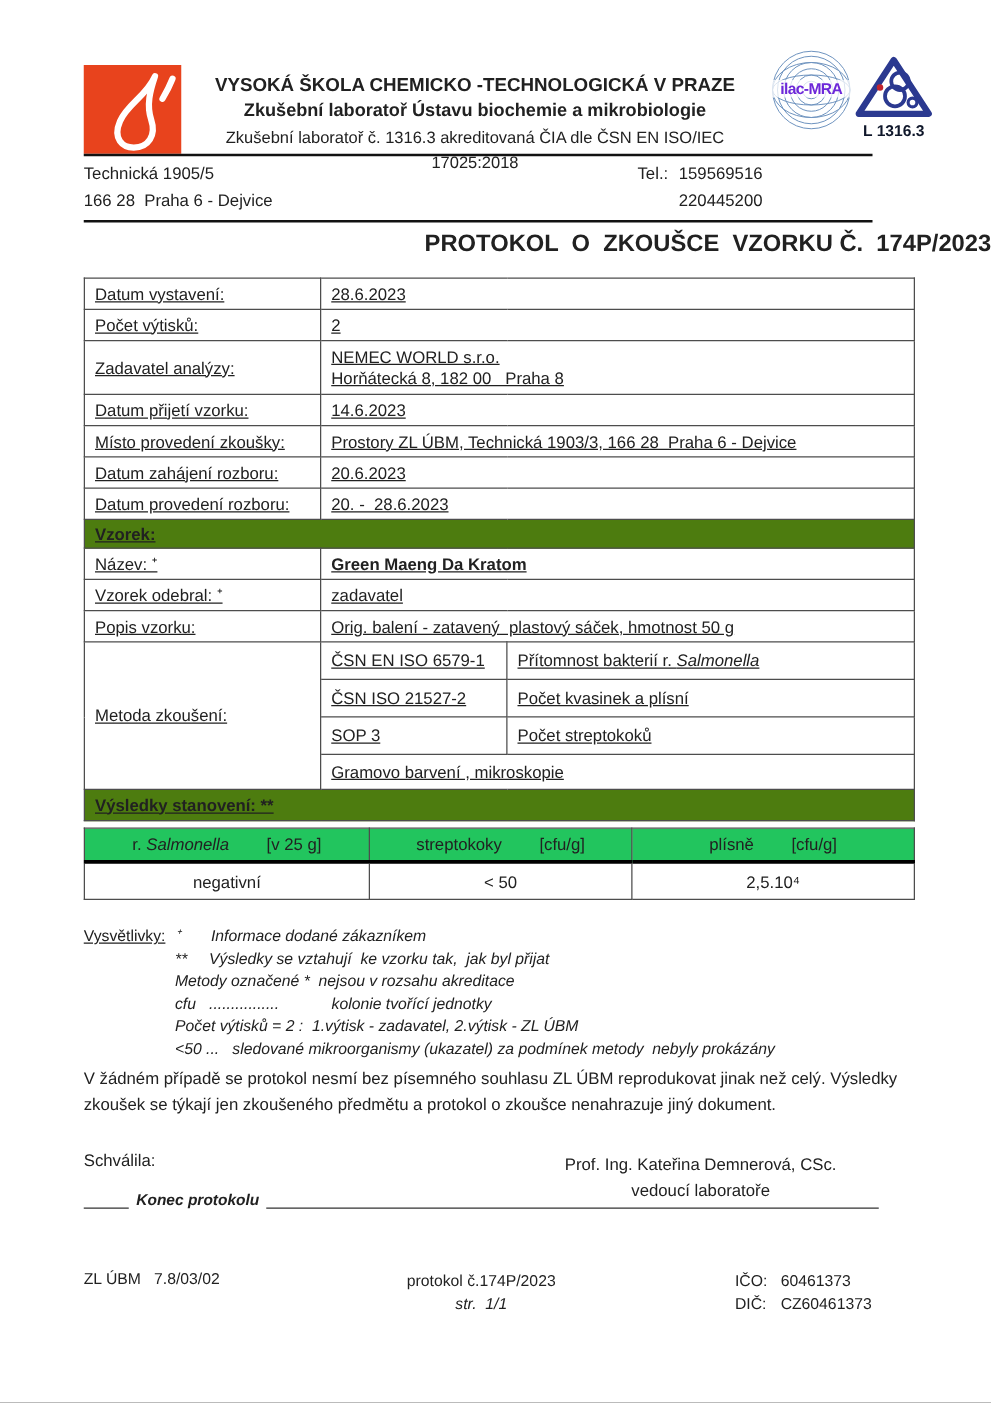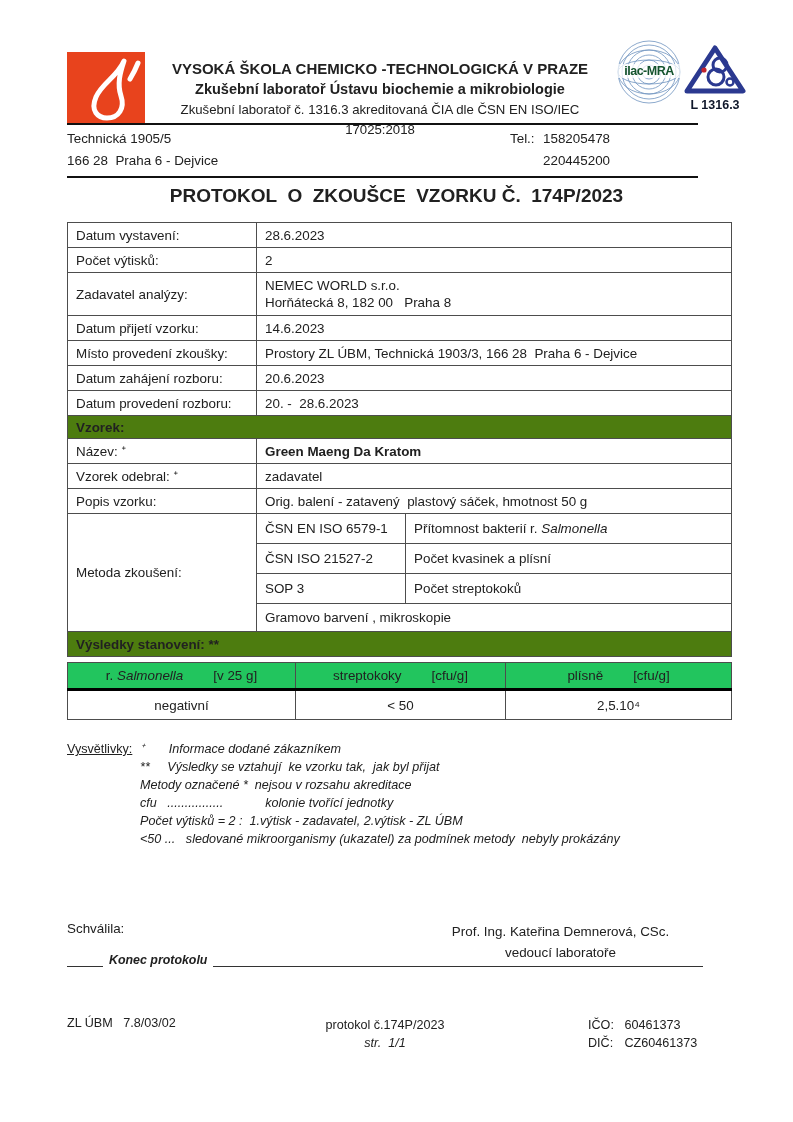--- a/index.html
+++ b/index.html
@@ -13,40 +13,40 @@
   .pre { white-space:pre; }
 
   
   .vscht-logo { position:absolute; left:67px; top:52px; width:78px; height:71px; background:#e8431d; }
   .org-block  { position:absolute; left:145px; top:58px; width:470px; text-align:center; }
   .org-name   { font-size:15px; font-weight:700; line-height:21px; }
   .lab-name   { font-size:14.5px; font-weight:700; line-height:21px; }
   .accreditation { font-size:13.2px; line-height:20px; }
   .ilac-logo  { position:absolute; left:616px; top:39px; width:66px; height:66px; }
   .ilac-text  { position:absolute; left:0; top:25px; width:66px; text-align:center;
-                font-size:12.5px; font-weight:700; color:#14532d; letter-spacing:-0.5px;
+                font-size:12.5px; font-weight:700; color:#6d28d9; letter-spacing:-0.5px;
                 background:rgba(255,255,255,0.75); }
   .cia-logo   { position:absolute; left:684px; top:44px; width:62px; }
   .cia-text   { text-align:center; color:#0f172a; font-weight:700; font-size:12.5px; margin-top:1px; }
 
   .addr-block { position:absolute; left:67px; top:123px; width:631px;
                 border-top:2px solid #111; border-bottom:2px solid #111; padding:3px 0 4px 0; }
   .addr-row   { position:relative; height:22px; line-height:22px; font-size:13.4px; }
   .tel-label  { position:absolute; left:443px; }
   .tel-num    { position:absolute; left:476px; }
 
   
-  .title { position:absolute; left:0; top:185px; width:100%; text-align:center;
+  .title { position:absolute; left:0; top:185px; width:100%; text-align:right;
            font-size:19px; font-weight:700; }
 
   
   table { border-collapse:collapse; table-layout:fixed; }
   .main-table { position:absolute; left:67px; top:222px; width:664px; }
   .main-table td { border:1px solid #4d4d4d; padding:2px 8px; vertical-align:middle;
-                   font-size:13.4px; line-height:17px; }
+                   font-size:13.4px; line-height:17px;text-decoration:underline; }
   .section-row td { background:#4d7c0f; font-weight:700; }
   .bold { font-weight:700; }
 
   
   .results-table { position:absolute; left:67px; top:662px; width:664px; }
   .results-table td { border:1px solid #4d4d4d; text-align:center; font-size:13.4px; }
   .rhead td { background:#22c55e; border-bottom:3px solid #000; height:27px; }
   .rval  td { height:30px; }
   .rhwrap { display:flex; justify-content:center; align-items:baseline; gap:30px; }
 
@@ -117,21 +117,21 @@
       <circle cx="46" cy="38" r="3.5" fill="none" stroke="#2b3990" stroke-width="2.5"></circle>
       <circle cx="20" cy="26" r="2.6" fill="#c2232e"></circle>
     </svg>
     <div class="cia-text">L 1316.3</div>
   </div>
 
   <div class="addr-block">
     <div class="addr-row">
       <span class="pre">Technická 1905/5</span>
       <span class="tel-label">Tel.:</span>
-      <span class="tel-num">158205478</span>
+      <span class="tel-num">159569516</span>
     </div>
     <div class="addr-row">
       <span class="pre">166 28  Praha 6 - Dejvice</span>
       <span class="tel-num">220445200</span>
     </div>
   </div>
 
   <div class="title pre">PROTOKOL  O  ZKOUŠCE  VZORKU Č.  174P/2023</div>
 
   <table class="main-table">
@@ -253,20 +253,21 @@
   <div class="notes-label">Vysvětlivky:</div>
   <div class="notes-lines">
     <div class="note-line pre">⁺       Informace dodané zákazníkem</div>
     <div class="note-line pre">**     Výsledky se vztahují  ke vzorku tak,  jak byl přijat</div>
     <div class="note-line pre">Metody označené *  nejsou v rozsahu akreditace</div>
     <div class="note-line pre">cfu   ................            kolonie tvořící jednotky</div>
     <div class="note-line pre">Počet výtisků = 2 :  1.výtisk - zadavatel, 2.výtisk - ZL ÚBM</div>
     <div class="note-line pre">&lt;50 ...   sledované mikroorganismy (ukazatel) za podmínek metody  nebyly prokázány</div>
   </div>
 
+  <p class="disclaimer">V žádném případě se protokol nesmí bez písemného souhlasu ZL ÚBM reprodukovat jinak než celý. Výsledky zkoušek se týkají jen zkoušeného předmětu a protokol o zkoušce nenahrazuje jiný dokument.</p>
 
   <div class="approval-label">Schválila:</div>
   <div class="approval-block">
     <div>Prof. Ing. Kateřina Demnerová, CSc.</div>
     <div>vedoucí laboratoře</div>
   </div>
 
   <div class="endline">
     <span class="seg1"></span>
     <span class="endtext">Konec protokolu</span>

